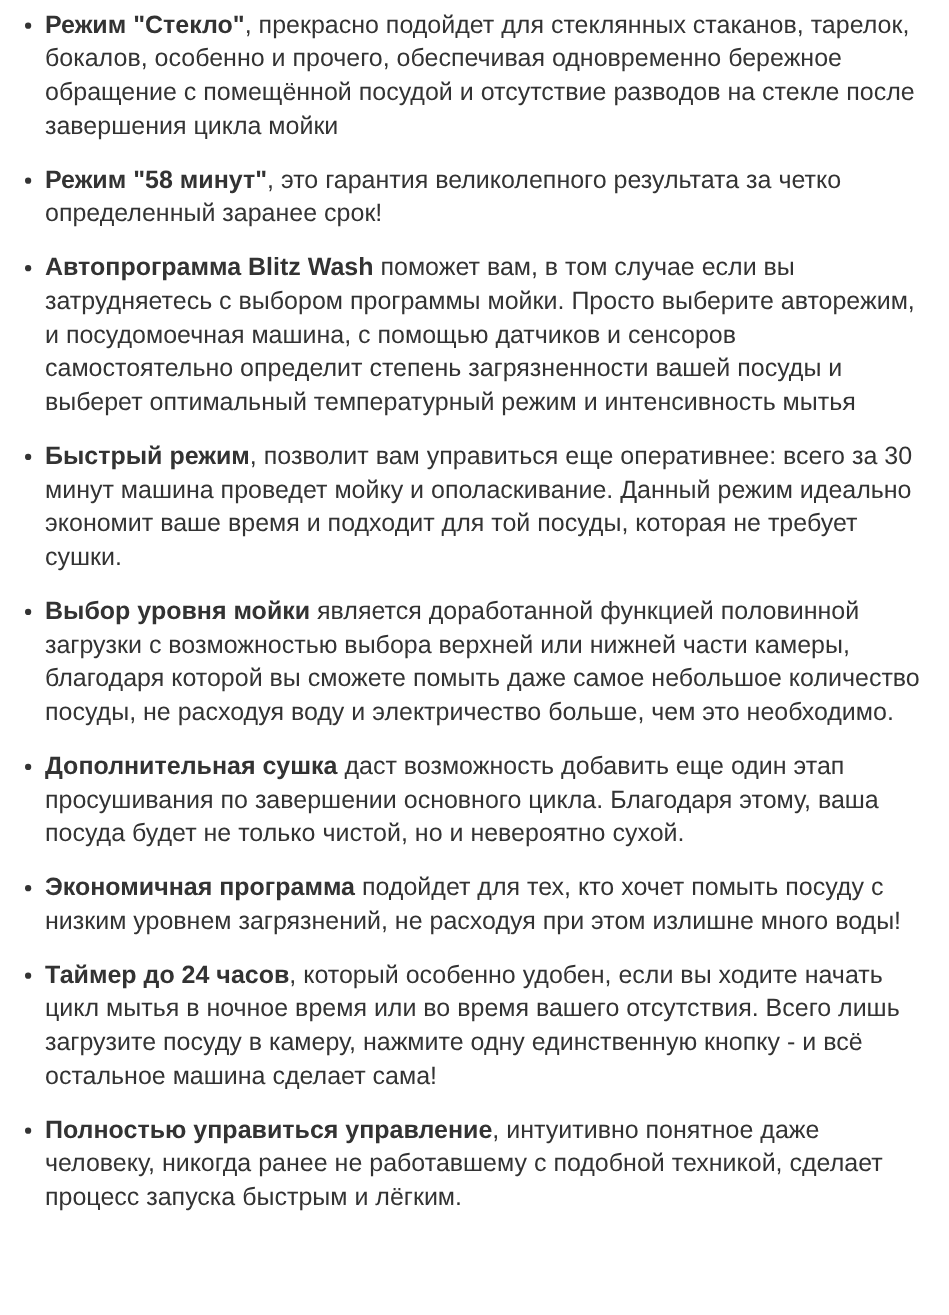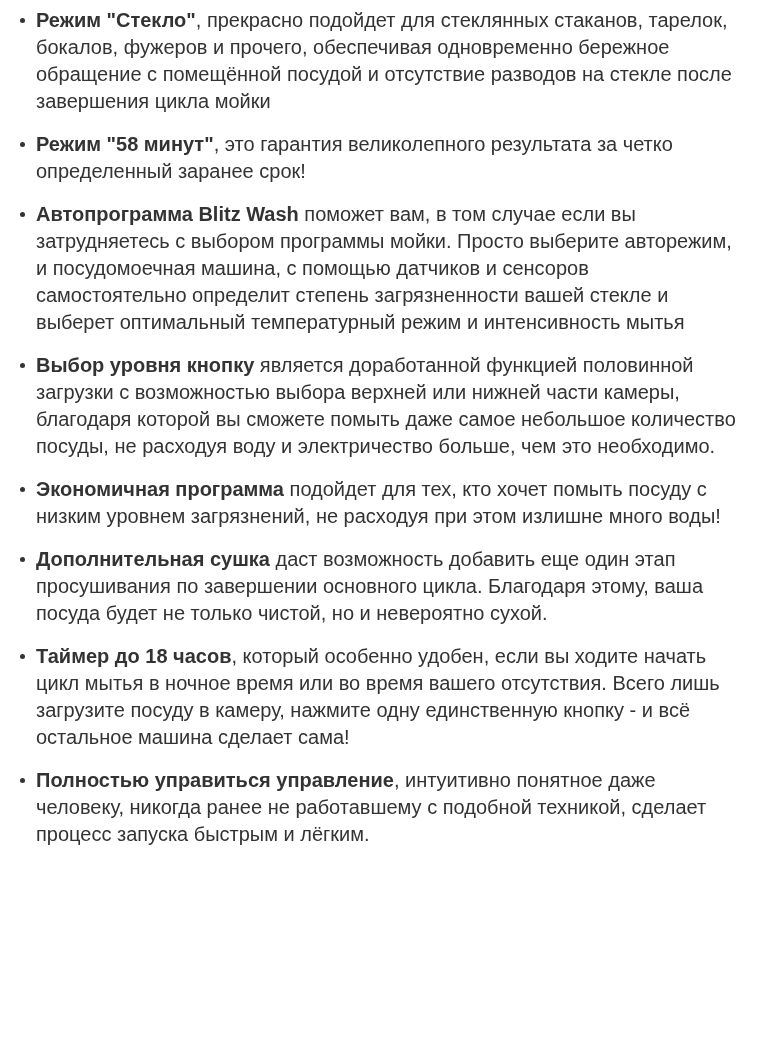--- a/index.html
+++ b/index.html
@@ -45,22 +45,23 @@
   ul.features li strong {
     font-weight: bold;
     color: #333333;
   }
 </style>
 </head>
 <body>
 
 <div class="page">
   <ul class="features" id="features-list">
-      <li><strong>Режим "Стекло"</strong><span>, прекрасно подойдет для стеклянных стаканов, тарелок, бокалов, фужеров и прочего, обеспечивая одновременно бережное обращение с помещённой посудой и отсутствие разводов на стекле после завершения цикла мойки</span></li>
+      <li><strong>Режим "Стекло"</strong><span>, прекрасно подойдет для стеклянных стаканов, тарелок, бокалов, особенно и прочего, обеспечивая одновременно бережное обращение с помещённой посудой и отсутствие разводов на стекле после завершения цикла мойки</span></li>
       <li><strong>Режим "58 минут"</strong><span>, это гарантия великолепного результата за четко определенный заранее срок!</span></li>
-      <li><strong>Автопрограмма Blitz Wash</strong><span> поможет вам, в том случае если вы затрудняетесь с выбором программы мойки. Просто выберите авторежим, и посудомоечная машина, с помощью датчиков и сенсоров самостоятельно определит степень загрязненности вашей стекле и выберет оптимальный температурный режим и интенсивность мытья</span></li>
-      <li><strong>Выбор уровня кнопку</strong><span> является доработанной функцией половинной загрузки с возможностью выбора верхней или нижней части камеры, благодаря которой вы сможете помыть даже самое небольшое количество посуды, не расходуя воду и электричество больше, чем это необходимо.</span></li>
+      <li><strong>Автопрограмма Blitz Wash</strong><span> поможет вам, в том случае если вы затрудняетесь с выбором программы мойки. Просто выберите авторежим, и посудомоечная машина, с помощью датчиков и сенсоров самостоятельно определит степень загрязненности вашей посуды и выберет оптимальный температурный режим и интенсивность мытья</span></li>
+      <li><strong>Быстрый режим</strong><span>, позволит вам управиться еще оперативнее: всего за 30 минут машина проведет мойку и ополаскивание. Данный режим идеально экономит ваше время и подходит для той посуды, которая не требует сушки.</span></li>
+      <li><strong>Выбор уровня мойки</strong><span> является доработанной функцией половинной загрузки с возможностью выбора верхней или нижней части камеры, благодаря которой вы сможете помыть даже самое небольшое количество посуды, не расходуя воду и электричество больше, чем это необходимо.</span></li>
+      <li><strong>Дополнительная сушка</strong><span> даст возможность добавить еще один этап просушивания по завершении основного цикла. Благодаря этому, ваша посуда будет не только чистой, но и невероятно сухой.</span></li>
       <li><strong>Экономичная программа</strong><span> подойдет для тех, кто хочет помыть посуду с низким уровнем загрязнений, не расходуя при этом излишне много воды!</span></li>
-      <li><strong>Дополнительная сушка</strong><span> даст возможность добавить еще один этап просушивания по завершении основного цикла. Благодаря этому, ваша посуда будет не только чистой, но и невероятно сухой.</span></li>
-      <li><strong>Таймер до 18 часов</strong><span>, который особенно удобен, если вы ходите начать цикл мытья в ночное время или во время вашего отсутствия. Всего лишь загрузите посуду в камеру, нажмите одну единственную кнопку - и всё остальное машина сделает сама!</span></li>
+      <li><strong>Таймер до 24 часов</strong><span>, который особенно удобен, если вы ходите начать цикл мытья в ночное время или во время вашего отсутствия. Всего лишь загрузите посуду в камеру, нажмите одну единственную кнопку - и всё остальное машина сделает сама!</span></li>
       <li><strong>Полностью управиться управление</strong><span>, интуитивно понятное даже человеку, никогда ранее не работавшему с подобной техникой, сделает процесс запуска быстрым и лёгким.</span></li>
     </ul>
 </div>
 
 </body></html>

